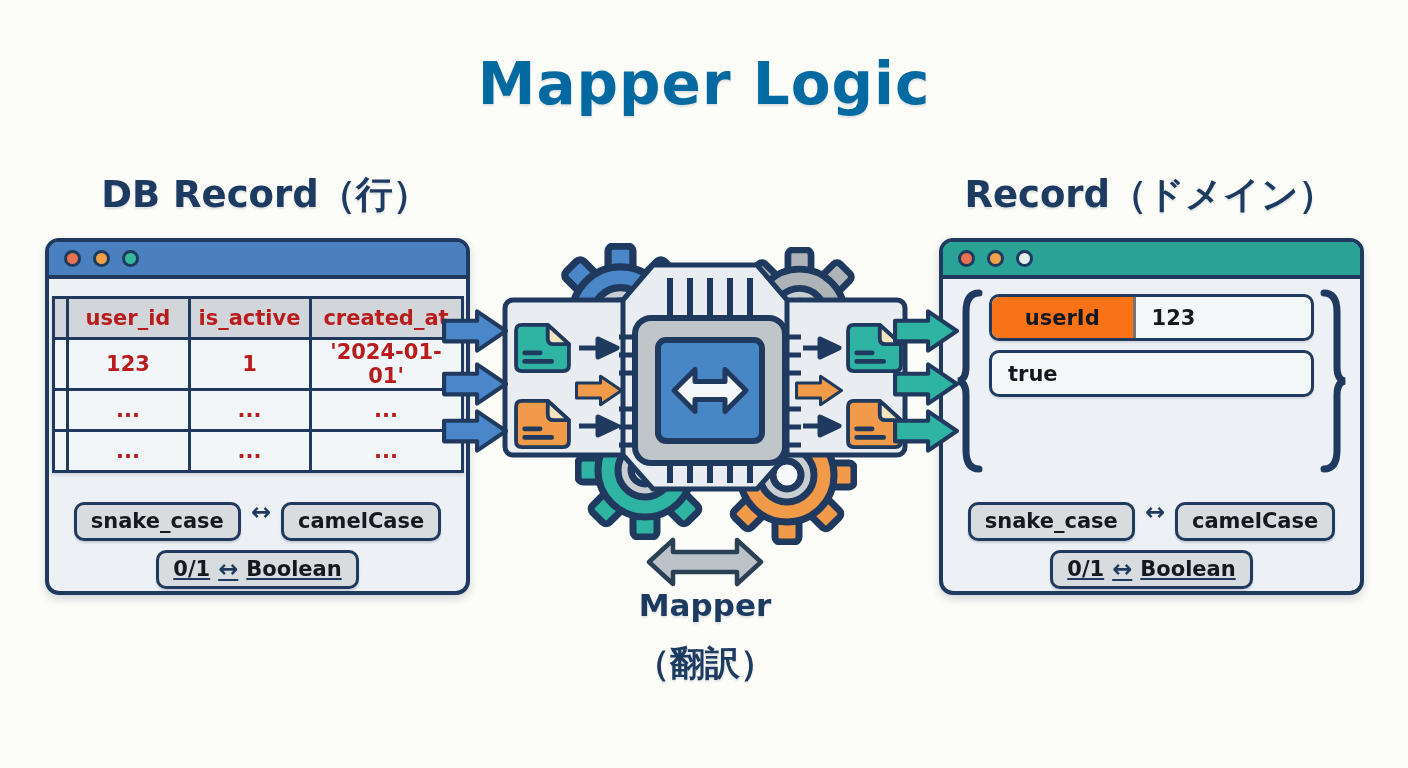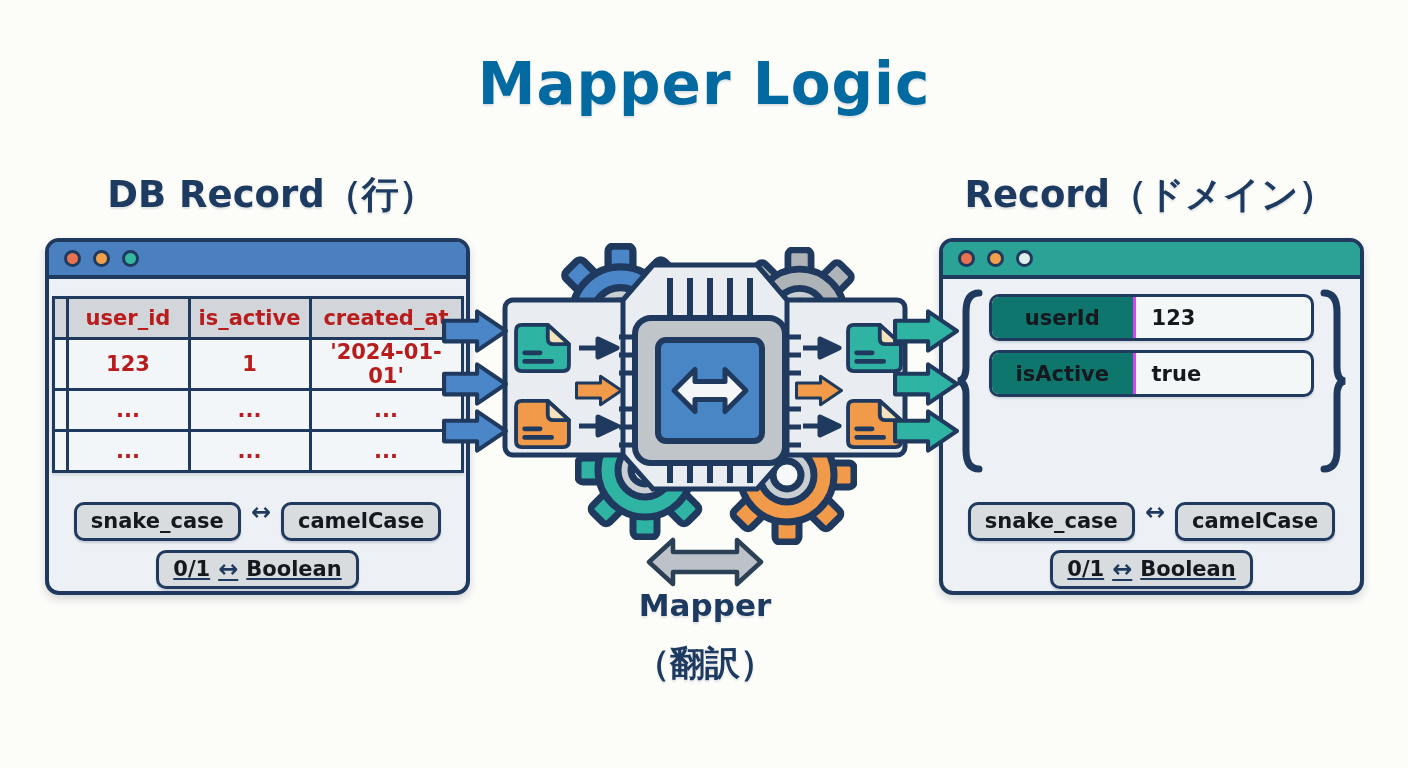--- a/index.html
+++ b/index.html
@@ -15,21 +15,21 @@
     position: absolute; top: 50px; left: 0; width: 100%;
     text-align: center; font-size: 58px; font-weight: bold;
     color: #0369a1; letter-spacing: 1px;
     text-shadow: 0 2px 2px rgba(20,40,70,.12);
   }
   .panel-heading {
     position: absolute; top: 170px; font-size: 37px; font-weight: bold;
     text-align: center; color: #1d3a60;
     text-shadow: 0 2px 2px rgba(20,40,70,.12);
   }
-  #left-heading  { left: 59px;  width: 425px; text-align: center; }
+  #left-heading  { left: 53px;  width: 425px; text-align: center; }
   #right-heading { left: 935px; width: 430px; }
 
   
   .window {
     position: absolute; top: 238px; width: 425px; height: 357px;
     background: #edf1f5;
     border: 4px solid #1f3a5e; border-radius: 14px;
     box-shadow: 0 4px 8px rgba(25,45,75,.18);
   }
   #left-window  { left: 45px;  }
@@ -76,21 +76,21 @@
   .swap-char { color: #1f3a5e; font-weight: bold; font-size: 24px; line-height: 1; }
 
   
   .entity-rows { position: absolute; top: 52px; left: 46px; right: 46px; }
   .entity-row {
     display: flex; height: 47px; border: 3px solid #1f3a5e; border-radius: 10px;
     overflow: hidden; margin-bottom: 9px; background: #f4f7f8;
     box-shadow: 0 2px 2px rgba(25,45,75,.12);
   }
   .entity-key {
-    width: 45%; background: #0f766e; border-right: 3px solid #d946ef;
+    width: 45%; background: #f97316; border-right: 3px solid #737373;
     display: flex; align-items: center; justify-content: center;
     font-weight: bold; font-size: 21px; color: #15191f;
   }
   .entity-val {
     flex: 1; display: flex; align-items: center; padding-left: 16px;
     font-weight: bold; font-size: 21px; color: #15191f;
   }
   .brace { position: absolute; top: 46px; }
   .brace-left  { left: 12px; }
   .brace-right { right: 12px; }
@@ -211,21 +211,20 @@
   </svg>
   <svg class="brace brace-right" width="28" height="186" viewBox="0 0 28 186">
     <path d="M4 5 Q17 5 17 24 V79 Q17 92 25 93 Q17 94 17 107 V162 Q17 181 4 181" fill="none" stroke="#1f3a5e" stroke-width="7" stroke-linecap="round"></path>
   </svg>
   <div class="entity-rows">
     <div class="entity-row">
       <div class="entity-key">userId</div>
       <div class="entity-val">123</div>
     </div>
     <div class="entity-row">
-      <div class="entity-key">isActive</div>
       <div class="entity-val">true</div>
     </div>
   </div>
   <div class="pills-row first">
     <span class="pill">snake_case</span>
     <span class="swap-char">↔</span>
     <span class="pill">camelCase</span>
   </div>
   <div class="pills-row second">
     <span class="pill">

